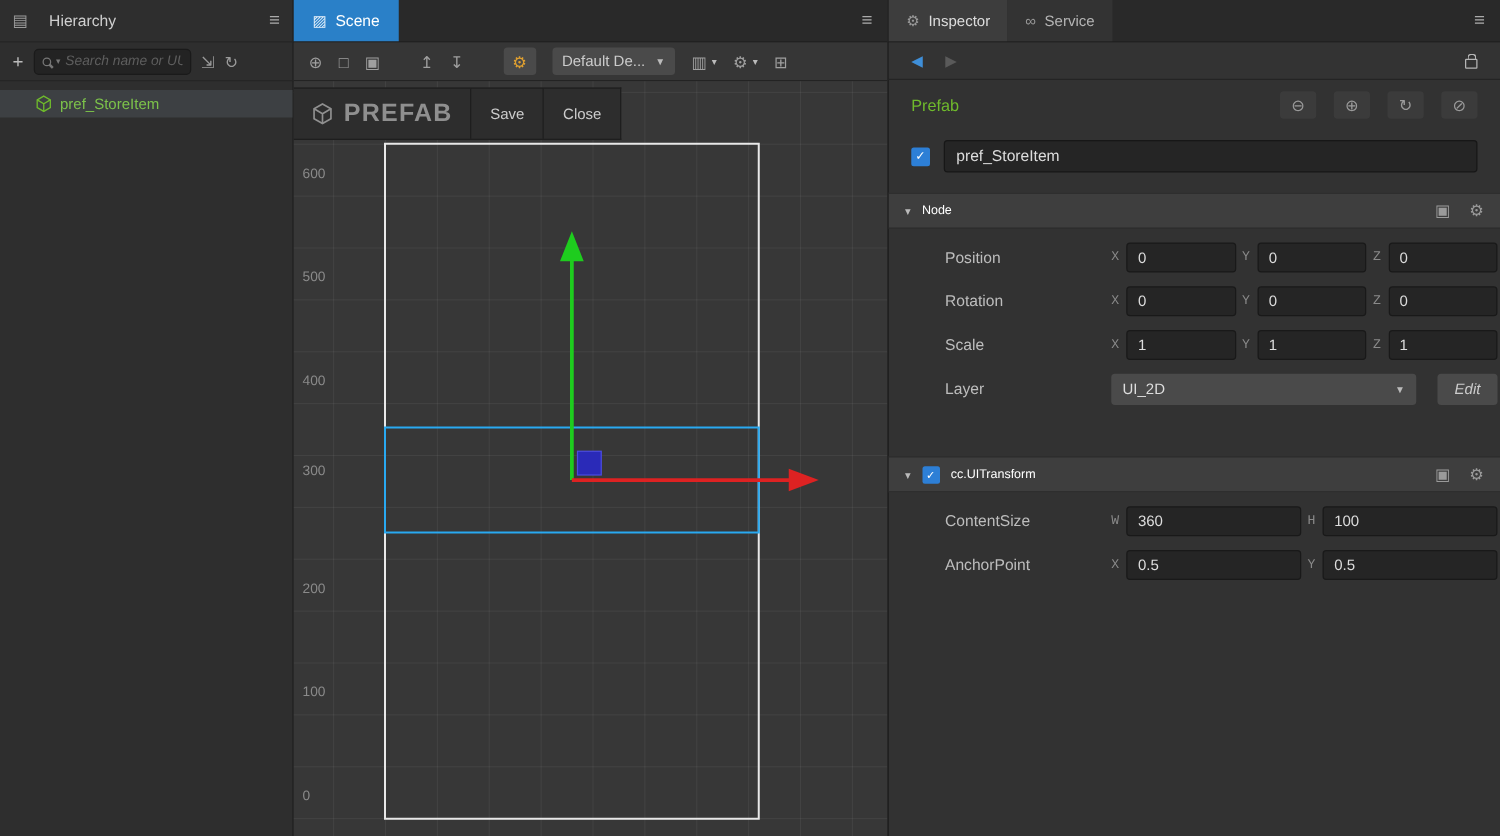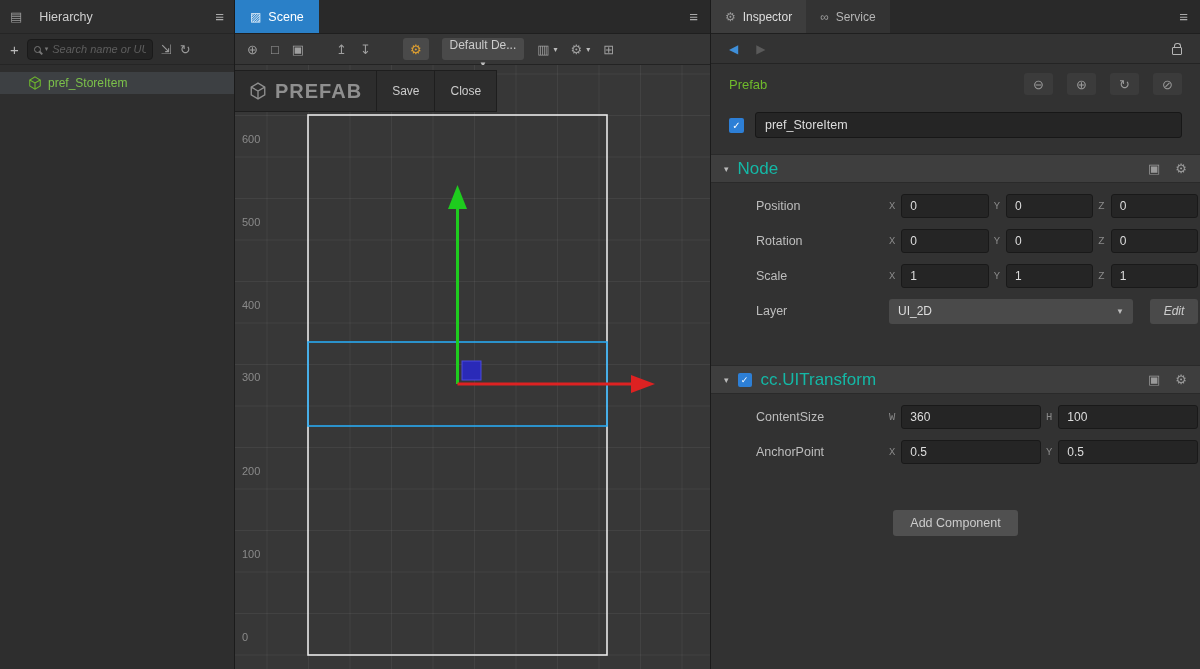--- a/index.html
+++ b/index.html
@@ -34,21 +34,21 @@
   .s-tabbar { height:34px; background:#292929; display:flex; align-items:stretch; border-bottom:1px solid #1f1f1f; }
   .s-tab { display:flex; align-items:center; gap:7px; padding:0 15px; background:#2a80c8; color:#fff; cursor:pointer; }
   .s-tab .icon { color:#e8f2fb; font-size:12px; }
   .s-tab-label { font-size:12.5px; color:#ffffff; }
   .s-tabbar .menu-glyph { margin-left:auto; align-self:center; margin-right:12px; }
   .s-toolbar { height:31px; background:#363636; border-bottom:1px solid #232323; display:flex; align-items:center; gap:13px; padding:0 12px; }
   .s-tool-icon { color:#9f9f9f; font-size:13px; cursor:pointer; }
   .s-tool-gap { width:6px; }
   .tool-btn { height:22px; display:flex; align-items:center; background:#4a4a4a; border-radius:3px; padding:0 7px; cursor:pointer; }
   .tool-btn.hl .icon { color:#e0a030; font-size:13px; }
-  .dd { height:22px; display:flex; align-items:center; gap:8px; background:#4a4a4a; border-radius:3px; padding:0 8px; color:#ccc; cursor:pointer;flex-direction:column; }
+  .dd { height:22px; display:flex; align-items:center; gap:8px; background:#4a4a4a; border-radius:3px; padding:0 8px; color:#ccc; cursor:pointer; }
   .dd-arrow { font-size:8px; color:#bbb; }
   .icon-dd { display:flex; align-items:center; gap:4px; cursor:pointer; }
 
   .viewport { position:absolute; left:0; top:65px; width:475px; height:604px;
       background-color:#373737;
       background-image:
         linear-gradient(rgba(255,255,255,0.055) 1px, transparent 1px),
         linear-gradient(90deg, rgba(255,255,255,0.055) 1px, transparent 1px);
       background-size:41.5px 41.5px;
       background-position:31.5px 8.5px;
@@ -79,21 +79,21 @@
   .prefab-label { color:#6fba2c; font-size:13px; }
   .prefab-ops { margin-left:auto; display:flex; gap:14px; }
   .op-btn { width:29px; height:22px; display:flex; align-items:center; justify-content:center; background:#3b3b3b; border-radius:3px; color:#9a9a9a; font-size:13px; cursor:pointer; }
 
   .i-namerow { display:flex; align-items:center; gap:11px; padding:0 18px; margin:8px 0 16px; }
   .checkbox { width:15px; height:15px; flex:none; background:#2d7fd6; border-radius:2px; color:#fff; font-size:10px; display:flex; align-items:center; justify-content:center; cursor:pointer; }
   .name-input { flex:1; height:26px; background:#252525; border:1px solid #171717; border-radius:3px; color:#ddd; font-size:12.5px; padding:0 9px; }
 
   .section-header { height:29px; background:#3e3e3e; border-top:1px solid #2a2a2a; border-bottom:1px solid #2a2a2a; display:flex; align-items:center; gap:9px; padding:0 13px; }
   .collapse-arrow { font-size:9px; color:#bbb; cursor:pointer; }
-  .section-title { color:#14b8a6; font-size:17px; }
+  .section-title { color:#ffffff; font-size:10px; }
   .header-ops { margin-left:auto; display:flex; gap:15px; color:#9a9a9a; font-size:13px; }
   .header-ops .icon { cursor:pointer; }
   .section-body { padding:10px 0 2px; }
 
   .prop-row { display:flex; align-items:center; height:26px; margin-bottom:9px; padding:0 2px 0 45px; }
   .prop-label { width:133px; flex:none; color:#bdbdbd; font-size:12.5px; }
   .fields { display:flex; align-items:center; flex:1; gap:5px; min-width:0; }
   .axis { color:#8a8a8a; font-size:10.5px; font-family:"Liberation Mono", monospace; flex:none; margin-right:1px; }
   .num { flex:1; min-width:0; height:24px; background:#252525; border:1px solid #191919; border-radius:3px; color:#ddd; font-size:12px; padding:0 8px; }
   .layer-dd { flex:1; height:25px; background:#4a4a4a; border-radius:3px; display:flex; align-items:center; padding:0 9px; color:#ddd; cursor:pointer; }
@@ -315,18 +315,15 @@
         <span class="prop-label">AnchorPoint</span>
         <div class="fields">
           <span class="axis">X</span>
           <input class="num" value="0.5" style="">
           <span class="axis">Y</span>
           <input class="num" value="0.5" style="">
         </div>
       </div>
     </div>
 
-    <div class="addc-wrap">
-      <button class="addc-btn">Add Component</button>
-    </div>
   </div>
 
 </div>
 
 </body></html>

